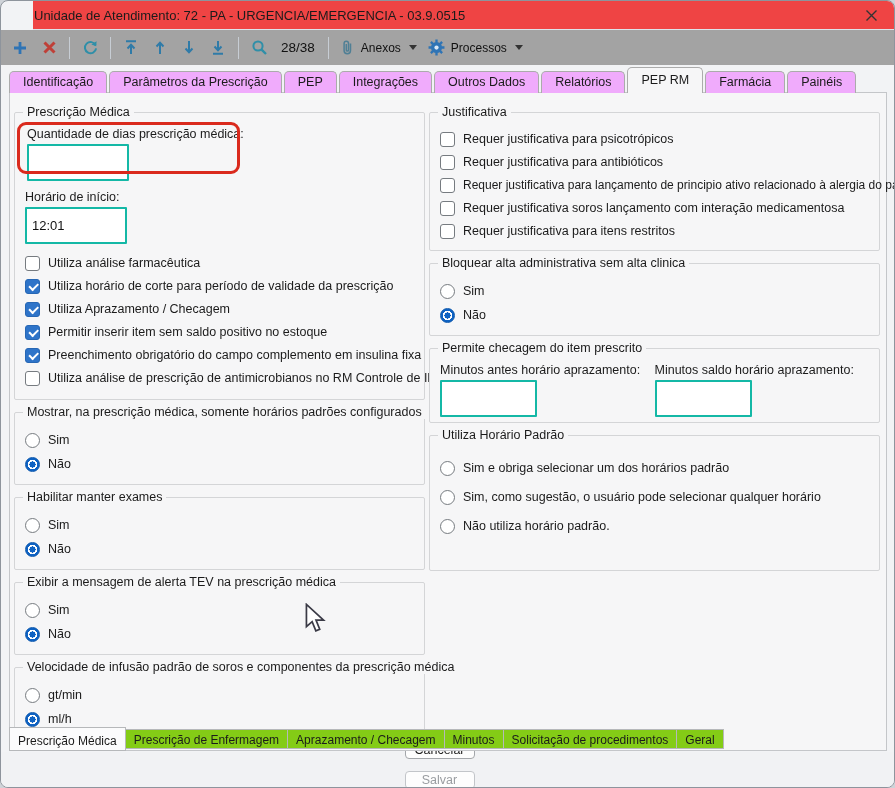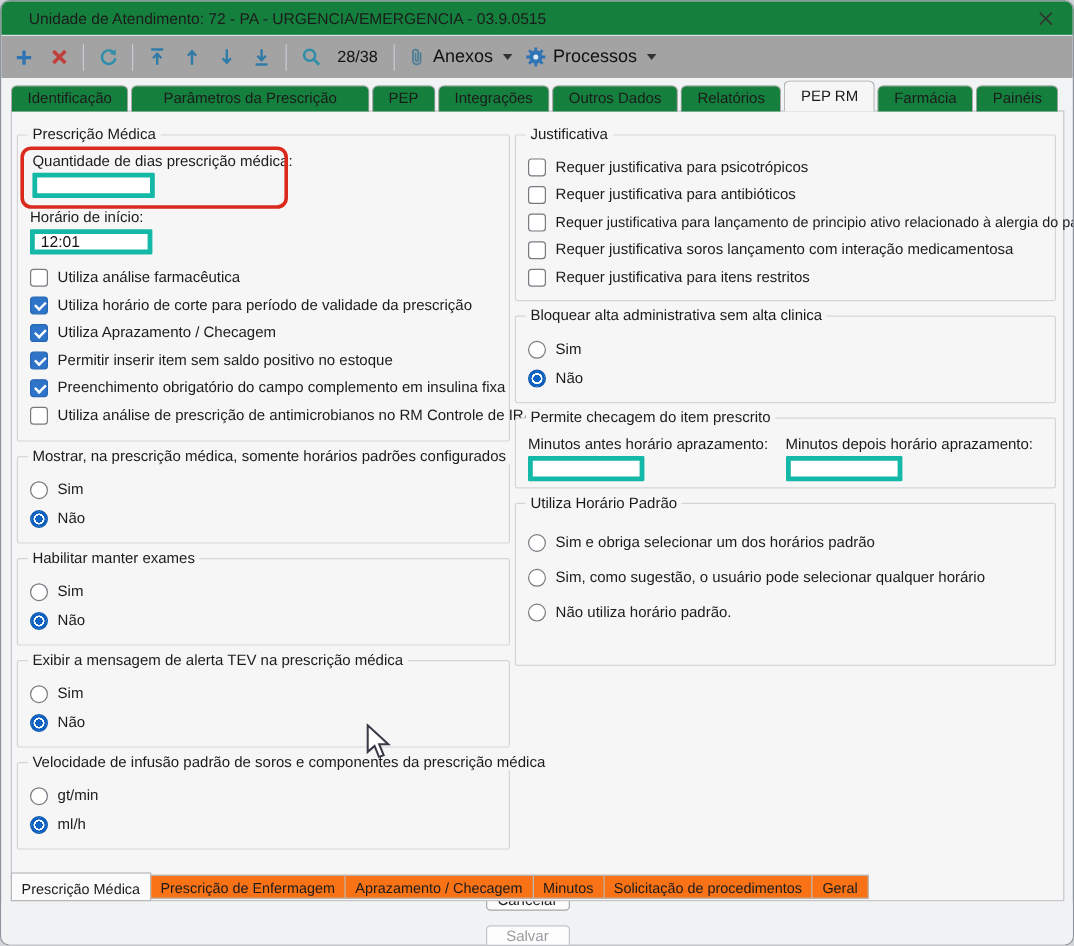--- a/index.html
+++ b/index.html
@@ -1,59 +1,59 @@
 <!DOCTYPE html>
 <html><head>
 <meta charset="utf-8">
 <style>
   html,body{margin:0;padding:0;background:#cfd3d8;}
   body{width:895px;height:788px;font-family:"Liberation Sans",sans-serif;-webkit-font-smoothing:antialiased;position:relative;}
   .window{position:absolute;left:0;top:0;width:895px;height:788px;box-sizing:border-box;border:1px solid #8e949c;border-radius:8px;overflow:hidden;background:#f2f3f5;}
   
-  .titlebar{height:29px;background:#15803d;border-bottom:1px solid #dde3ea;display:flex;align-items:center;padding:0 10px 0 23px;box-sizing:border-box;}
+  .titlebar{height:29px;background:#ef4444;border-bottom:1px solid #dde3ea;display:flex;align-items:center;padding:0 10px 0 1px;box-sizing:border-box;margin-left:32px;}
   .title{font-size:13px;color:#1b1b1b;flex:1;}
   .closebtn{width:26px;height:22px;display:flex;align-items:center;justify-content:center;cursor:default;}
   
   .toolbar{height:35px;background:#a3a3a3;display:flex;align-items:center;padding:0 10px;gap:11px;}
   .tbicon{width:18px;height:18px;display:flex;align-items:center;justify-content:center;}
   .tbsep{width:1px;height:22px;background:#c7cdd4;}
   .tbcount{font-size:13.5px;color:#111;padding:0 2px;}
-  .tbgroupbtn{display:flex;align-items:center;gap:6px;font-size:15px;color:#111;}
+  .tbgroupbtn{display:flex;align-items:center;gap:6px;font-size:12px;color:#111;}
   .caret{width:0;height:0;border-left:4px solid transparent;border-right:4px solid transparent;border-top:5px solid #333;margin-left:2px;}
   
   .tabstrip{position:absolute;left:8px;top:66px;display:flex;align-items:flex-end;height:26px;z-index:3;}
-  .tab{box-sizing:border-box;height:22px;padding:3px 13px 0;border:1px solid #ababab;border-bottom:none;border-radius:5px 5px 0 0;background:#15803d;font-size:12.5px;color:#1b1b1b;margin-right:2px;white-space:nowrap;}
+  .tab{box-sizing:border-box;height:22px;padding:3px 13px 0;border:1px solid #ababab;border-bottom:none;border-radius:5px 5px 0 0;background:#f0abfc;font-size:12.5px;color:#1b1b1b;margin-right:2px;white-space:nowrap;}
   .tab.sel{height:26px;padding-top:5px;background:#f6f6f7;position:relative;z-index:4;}
-  .tab.wide{padding:3px 26px 0;}
+  .tab.wide{padding:3px 13px 0;}
   
   .panel{position:absolute;left:8px;top:91px;width:878px;height:659px;box-sizing:border-box;border:1px solid #c4c6c9;background:#f6f6f7;z-index:2;}
   .col-left{position:absolute;left:4px;top:19px;width:411px;}
   .col-right{position:absolute;left:419px;top:19px;width:451px;}
   .grp{position:relative;border:1px solid #d4d5d7;border-radius:2px;box-sizing:border-box;padding:12px 10px 5px;margin-bottom:12px;background:#f6f6f7;}
   .grp-title{position:absolute;top:-8px;left:8px;background:#f6f6f7;padding:0 4px;font-size:12.5px;color:#1b1b1b;white-space:nowrap;}
   .fldlabel{font-size:12.5px;color:#1b1b1b;margin:2px 0 3px 2px;}
-  .txtinput{box-sizing:border-box;width:102px;height:21px;border:4px solid #14b8a6;background:#fff;font-family:"Liberation Sans",sans-serif;font-size:13px;color:#111;padding:1px 5px;border-radius:1px;}
+  .txtinput{box-sizing:border-box;width:102px;height:37px;border:2px solid #14b8a6;background:#fff;font-family:"Liberation Sans",sans-serif;font-size:13px;color:#111;padding:1px 5px;border-radius:1px;}
   .hora-row{display:flex;gap:10px;margin-top:7px;}
   .hora-col{width:108px;}
   .row{display:flex;align-items:center;gap:8px;margin:5px 0;height:18px;}
   .cb{box-sizing:border-box;width:15px;height:15px;border:1px solid #767b80;border-radius:3px;background:#fff;flex:0 0 auto;position:relative;}
   .cb.on{background:#2e74c9;border-color:#2767b4;}
   .cb.on::after{content:"";position:absolute;left:3px;top:3.5px;width:7px;height:3.5px;border-left:2px solid #fff;border-bottom:2px solid #fff;transform:rotate(-45deg);}
   .rb{box-sizing:border-box;width:15px;height:15px;border:1px solid #767b80;border-radius:50%;background:#fff;flex:0 0 auto;}
   .rb.on{border:1px solid #0b57ad;background:radial-gradient(circle at 50% 50%, #0e62c3 0 3px, #ffffff 3.2px 4.5px, #0e62c3 4.7px 7.5px);}
   .rowlbl{font-size:12.5px;color:#1b1b1b;white-space:nowrap;}
   .radio-row{margin:6px 0;}
   .radio-row.tall{margin:11px 0;}
   .checks{margin-top:10px;}
   .red-annotation{position:absolute;left:2px;top:9px;width:217px;height:46px;border:3px solid #da2a1d;border-radius:9px;pointer-events:none;z-index:5;}
   .minutes-row{display:flex;}
   .minutes-col{width:218px;}
   
   .bottom-tabstrip{position:absolute;left:8px;top:726px;display:flex;align-items:flex-start;z-index:3;}
-  .btab{box-sizing:border-box;height:20px;margin-top:2px;padding:3px 8px 0;border:1px solid #b6b8ba;border-left-width:0;background:#f97316;font-size:12px;color:#1b1b1b;white-space:nowrap;}
+  .btab{box-sizing:border-box;height:20px;margin-top:2px;padding:3px 8px 0;border:1px solid #b6b8ba;border-left-width:0;background:#84cc16;font-size:12px;color:#1b1b1b;white-space:nowrap;}
   .btab:first-child{border-left-width:1px;}
   .btab.sel{height:24px;margin-top:0;padding-top:6px;background:#fbfbfc;border-left-width:1px;}
   
   .footer{position:absolute;left:0;top:751px;width:895px;height:37px;box-sizing:border-box;background:#f1f2f4;display:flex;align-items:center;justify-content:flex-end;gap:12px;padding-right:18px;flex-direction:column;}
   .btn{box-sizing:border-box;width:70px;height:22px;border:1px solid #a3a6aa;border-radius:4px;background:#fdfdfd;font-family:"Liberation Sans",sans-serif;font-size:12.5px;color:#222;display:flex;align-items:center;justify-content:center;}
   .btn.disabled{color:#9a9da1;border-color:#c2c5c9;}
   .cursor{position:absolute;left:303px;top:602px;z-index:9;pointer-events:none;}
 </style>
 </head>
 <body>
@@ -281,21 +281,21 @@
       </div>
 
       <div class="grp">
         <span class="grp-title">Permite checagem do item prescrito</span>
         <div class="minutes-row">
           <div class="minutes-col">
             <div class="fldlabel" style="margin-left:0;">Minutos antes horário aprazamento:</div>
             <input class="txtinput" style="width: 97px;" value="">
           </div>
           <div class="minutes-col">
-            <div class="fldlabel" style="margin-left:0;">Minutos depois horário aprazamento:</div>
+            <div class="fldlabel" style="margin-left:0;">Minutos saldo horário aprazamento:</div>
             <input class="txtinput" style="width: 97px;" value="">
           </div>
         </div>
       </div>
 
       <div class="grp" style="padding-bottom:24px;">
         <span class="grp-title">Utiliza Horário Padrão</span>
         <div class="row radio-row tall">
           <span class="rb"></span>
           <span class="rowlbl">Sim e obriga selecionar um dos horários padrão</span>

